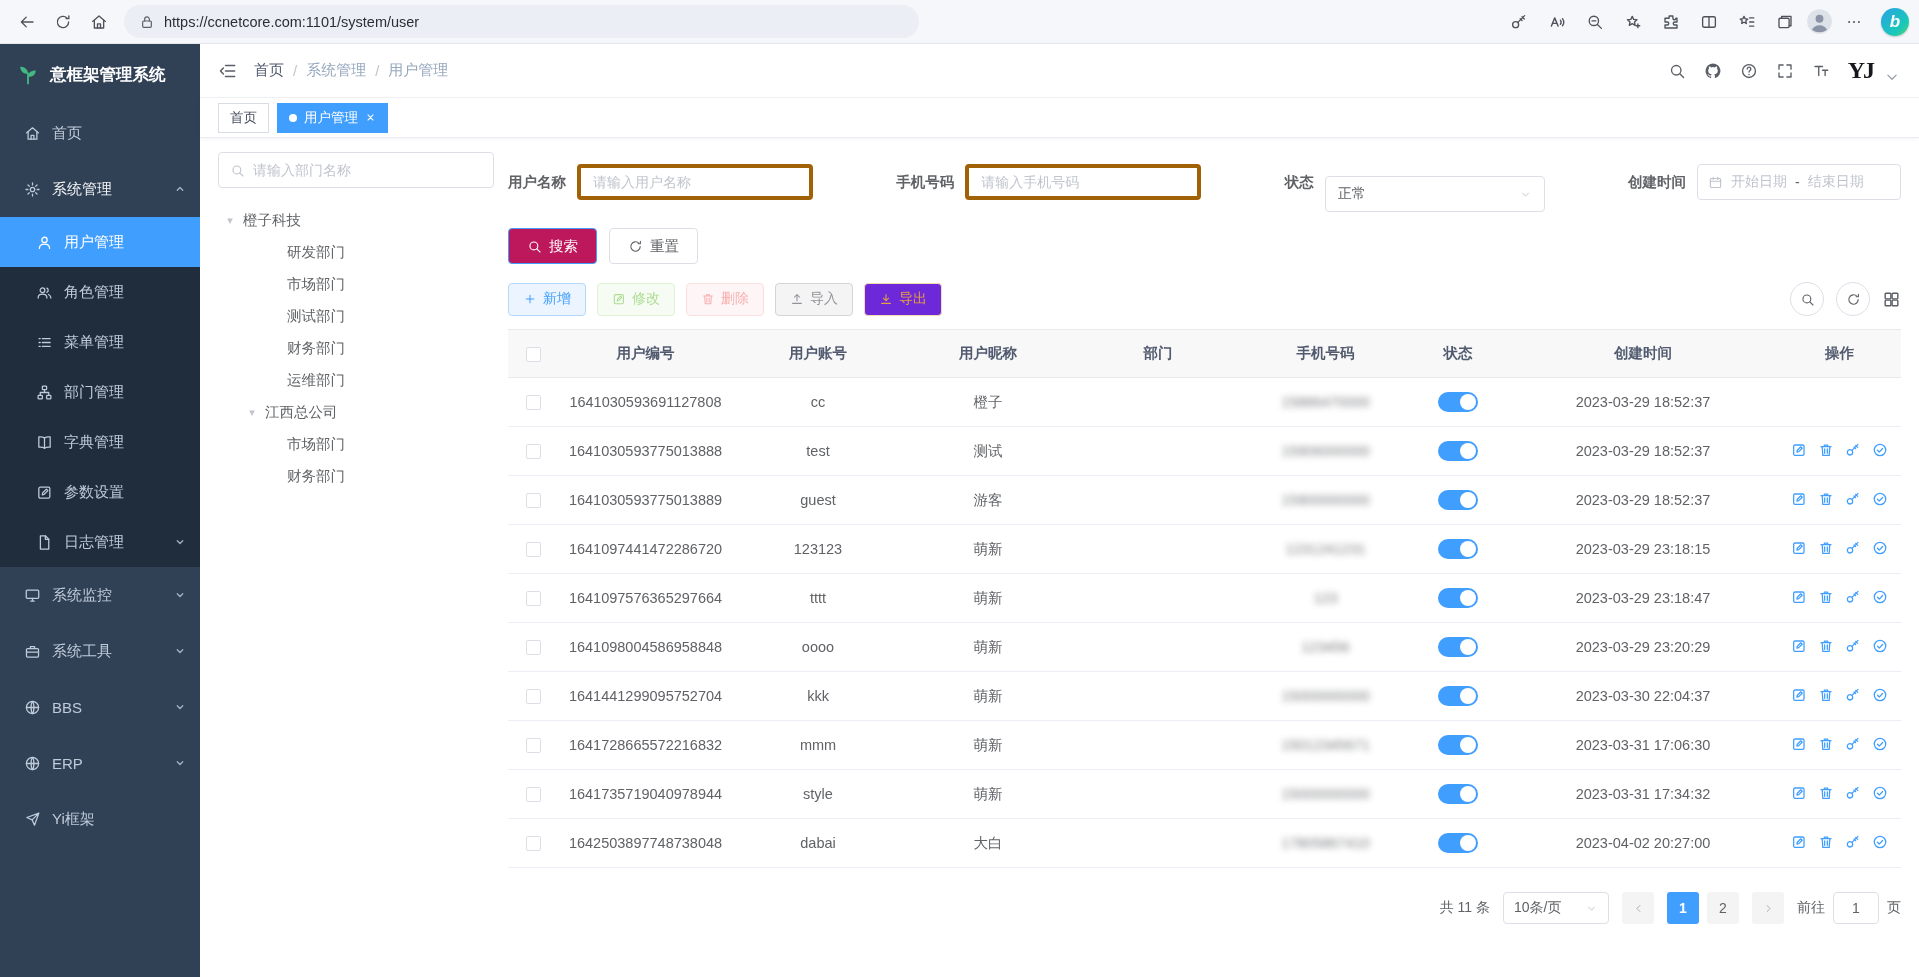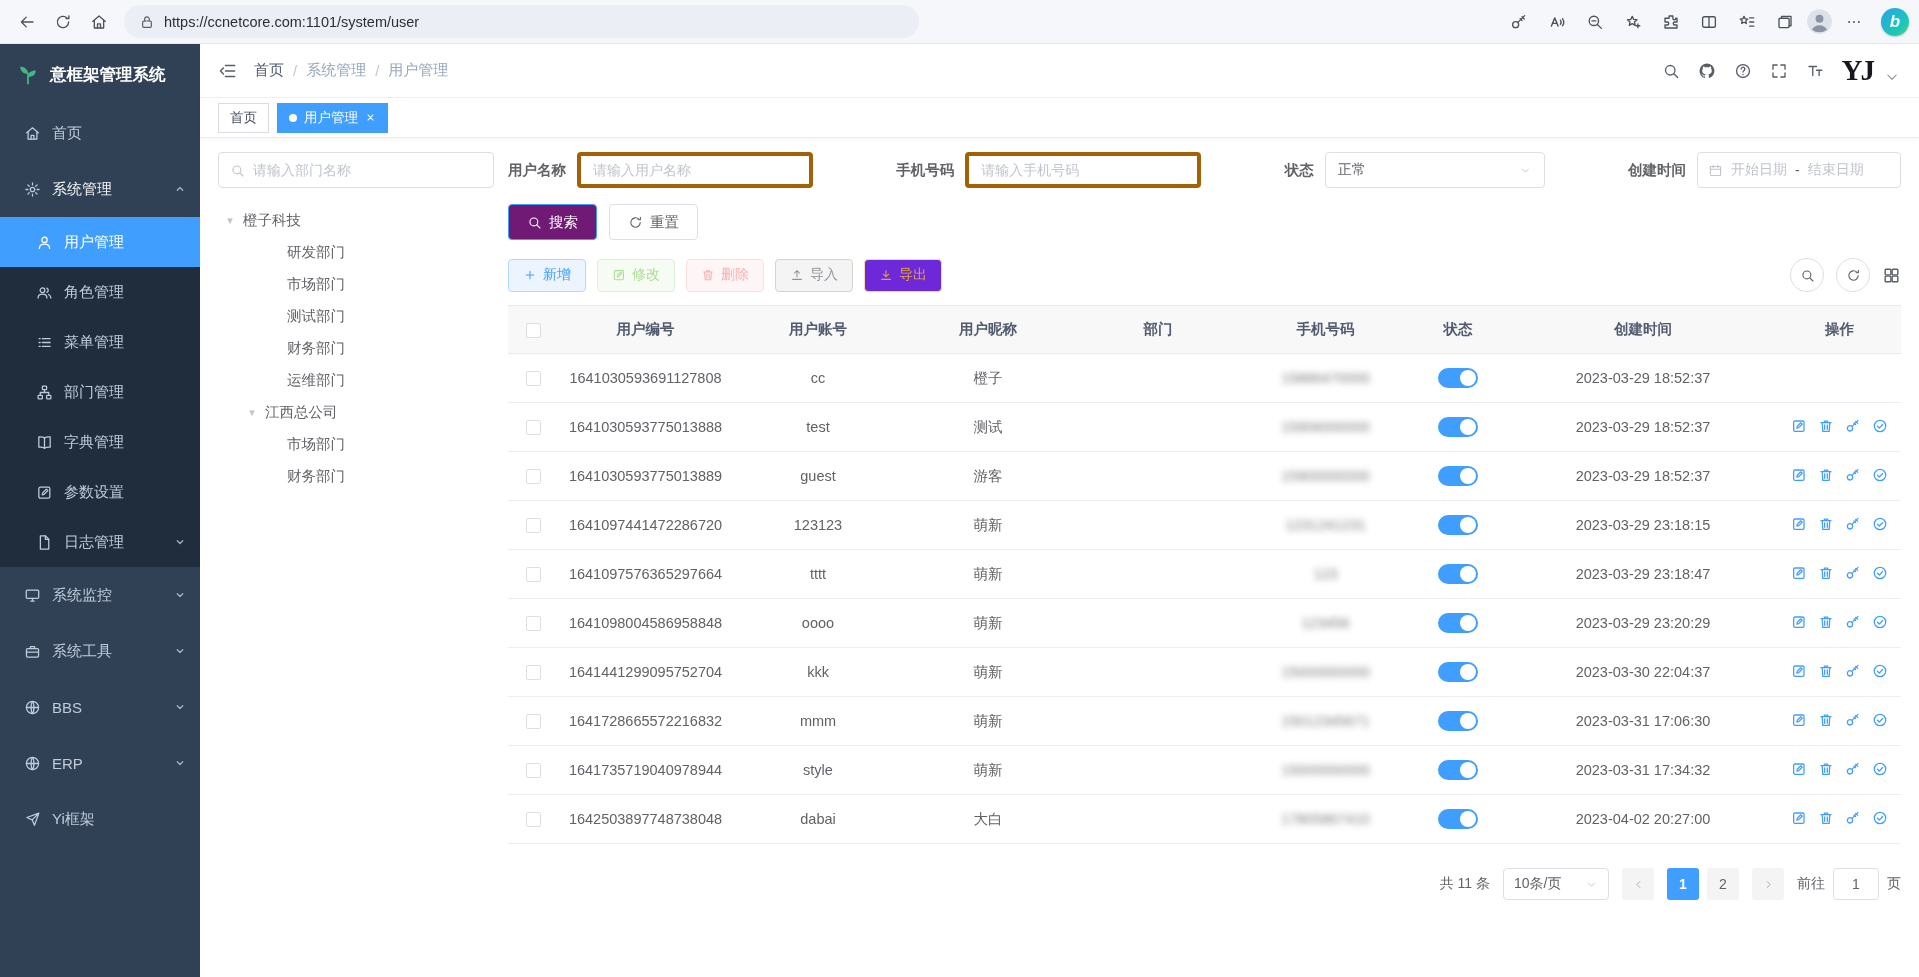--- a/index.html
+++ b/index.html
@@ -49,21 +49,21 @@
     display:flex; align-items:center; }
   .collapse-btn .ic { width:20px; height:20px; }
   .breadcrumb { display:flex; align-items:center; gap:9px; margin-left:16px; font-size:15px; }
   .crumb-wrap { display:flex; align-items:center; gap:9px; }
   .crumb { color:#97a8be; text-decoration:none; cursor:pointer; }
   .crumb.first { color:#515a6e; }
   .crumb-sep { color:#c0c6cf; }
   .top-icons { margin-left:auto; display:flex; align-items:center; gap:18px; color:#5a5e66; }
   .top-icons .ic { width:18px; height:18px; cursor:pointer; }
   .yj-badge { font-family:"Liberation Serif","DejaVu Serif",serif; font-weight:900;
-    font-size:29px; color:#16181d; letter-spacing:-2px; cursor:pointer; }
+    font-size:24px; color:#16181d; letter-spacing:-2px; cursor:pointer; }
   .yj-caret { width:11px; height:11px; color:#9aa0a8; margin-left:-8px; margin-top:12px; }
 
   .tabsbar { height:40px; display:flex; align-items:center; gap:8px; padding:0 18px;
     border-bottom:1px solid #e9edf2; box-shadow:0 1px 4px rgba(0,21,41,.05); }
   .tab { height:30px; display:inline-flex; align-items:center; gap:7px; padding:0 11px;
     border:1px solid #d8dce5; background:#fff; color:#495060; font-size:13.5px; cursor:pointer; }
   .tab.active { background:#409eff; border-color:#409eff; color:#fff; }
   .tab-dot { width:8px; height:8px; border-radius:50%; background:#fff; }
   .tab-close { width:11px; height:11px; stroke-width:2.4; }
 
@@ -82,33 +82,33 @@
   .caret.hidden::before { content:""; }
 
   .right-col { flex:1; display:flex; flex-direction:column; min-width:0; }
   .filter-row { display:flex; align-items:center; justify-content:space-between; margin-bottom:16px; }
   .f-item { display:flex; align-items:center; gap:11px; }
   .f-label { font-size:14.5px; color:#606266; font-weight:700; white-space:nowrap; }
   .f-input { width:236px; height:36px; border:4px solid #a16207; border-radius:4px;
     padding:0 12px; font-size:14px; color:#606266; outline:none; }
   .f-select { width:220px; height:36px; border:1px solid #dcdfe6; border-radius:4px;
     display:flex; align-items:center; justify-content:space-between; padding:0 12px;
-    font-size:14px; color:#606266; cursor:pointer; background:#fff; }
+    font-size:14px; color:#606266; cursor:pointer; background:#fff;margin-top:24px; }
   .f-select .ic, .pg-size .ic { width:13px; height:13px; color:#c0c4cc; }
   .f-dates { width:204px; height:36px; border:1px solid #dcdfe6; border-radius:4px;
     display:flex; align-items:center; gap:8px; padding:0 10px; font-size:14px;
     color:#c0c4cc; background:#fff; cursor:pointer; }
   .f-dates .ic { width:15px; height:15px; color:#c0c4cc; }
   .f-dates .dsep { color:#606266; }
 
   .btns-row { display:flex; gap:12px; margin-bottom:18px; }
   .btn { height:36px; border-radius:4px; font-size:14.5px; display:inline-flex;
     align-items:center; gap:7px; padding:0 18px; cursor:pointer; }
   .btn .ic { width:15px; height:15px; }
-  .btn-primary { background:#701a75; border:1px solid #409eff; color:#fff; }
+  .btn-primary { background:#be185d; border:1px solid #409eff; color:#fff; }
   .btn-default { background:#fff; border:1px solid #dcdfe6; color:#606266; }
 
   .toolbar-row { display:flex; align-items:center; gap:11px; margin-bottom:13px; }
   .tbtn { height:33px; padding:0 14px; border-radius:4px; font-size:14px; display:inline-flex;
     align-items:center; gap:6px; border:1px solid transparent; cursor:pointer; }
   .tbtn .ic { width:14px; height:14px; }
   .tbtn.primary { color:#409eff; background:#ecf5ff; border-color:#b3d8ff; }
   .tbtn.success { color:#67c23a; background:#f0f9eb; border-color:#c2e7b0; }
   .tbtn.danger  { color:#f56c6c; background:#fef0f0; border-color:#fbc4c4; }
   .tbtn.info    { color:#909399; background:#f4f4f5; border-color:#d3d4d6; }

